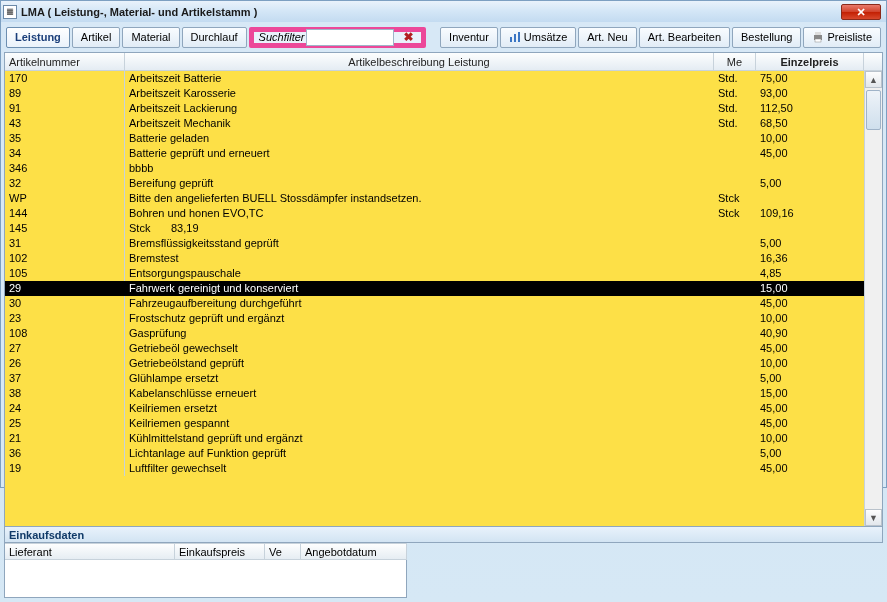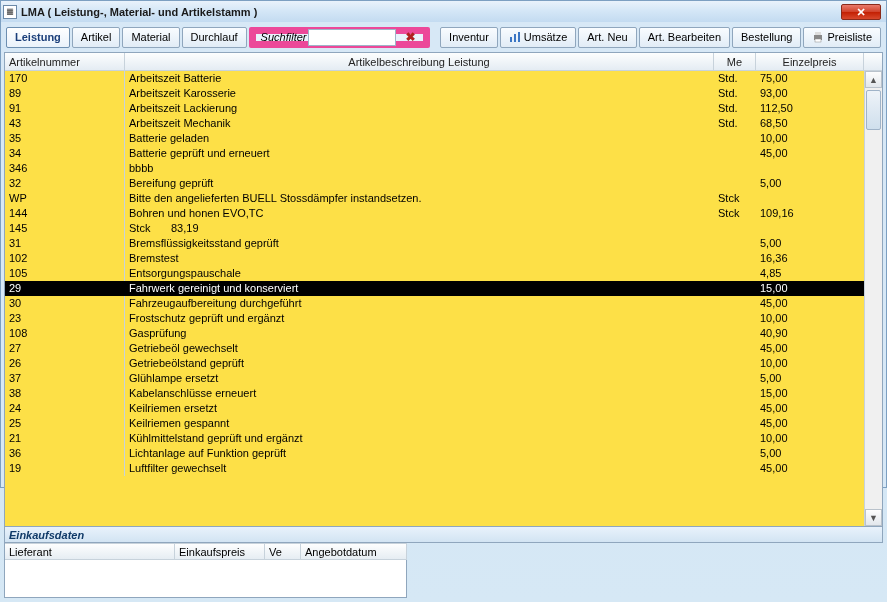--- a/index.html
+++ b/index.html
@@ -75,21 +75,21 @@
     white-space: nowrap;
   }
   .tab-btn.active {
     font-weight: bold;
     color: #1a3e7a;
     background: linear-gradient(to bottom, #ffffff, #e9f2fb);
     border-color: #6d8fb1;
   }
   .suchfilter-wrap {
     display: inline-flex; align-items: center;
-    border: 7px solid #ec4899;
+    border: 5px solid #ec4899;
     background: #e9f2fb;
     height: 21px; padding: 0 3px 0 5px;
     border-radius: 2px;
   }
   .suchfilter-wrap .label { font-style: italic; margin-right: 2px; }
   .suchfilter-input {
     width: 88px; height: 17px;
     border: 1px solid #9fb3c8;
     background: #fff;
     padding: 0 2px;
@@ -136,21 +136,21 @@
     border-right: 1px solid #c7d2db;
     padding: 2px 4px;
     color: #222;
     overflow: hidden;
     white-space: nowrap;
     display: flex; align-items:center;
   }
   .col-artnr { width: 120px; }
   .col-beschr { flex: 1; justify-content: center; }
   .col-me { width: 42px; justify-content:center; }
-  .col-preis { width: 108px; justify-content:center;}
+  .col-preis { width: 108px; justify-content:center;font-weight:bold;}
   .col-sb { width: 18px; border-right: none;}
 
   .table-body {
     position: relative;
     flex: 1;
     overflow: hidden;
   }
   .rows {
     position: absolute;
     left: 0; top: 0; right: 18px;
@@ -196,21 +196,21 @@
   
   .einkauf-wrap { margin-top: 0; }
   .einkauf-title {
     background: linear-gradient(to bottom,#e9f2fb,#d2e4f3);
     border: 1px solid #8fa6bd;
     border-top: none;
     padding: 1px 4px;
     font-weight: bold;
     color: #103a68;
     height: 16px;
-    display:flex; align-items:center;font-style:italic;
+    display:flex; align-items:center;
   }
   .einkauf-grid {
     display: flex;
     border-left: 1px solid #8fa6bd;
     background: #fff;
     width: 403px;
   }
   .einkauf-grid .ehd {
     border-right: 1px solid #c7d2db;
     border-bottom: 1px solid #c7d2db;

